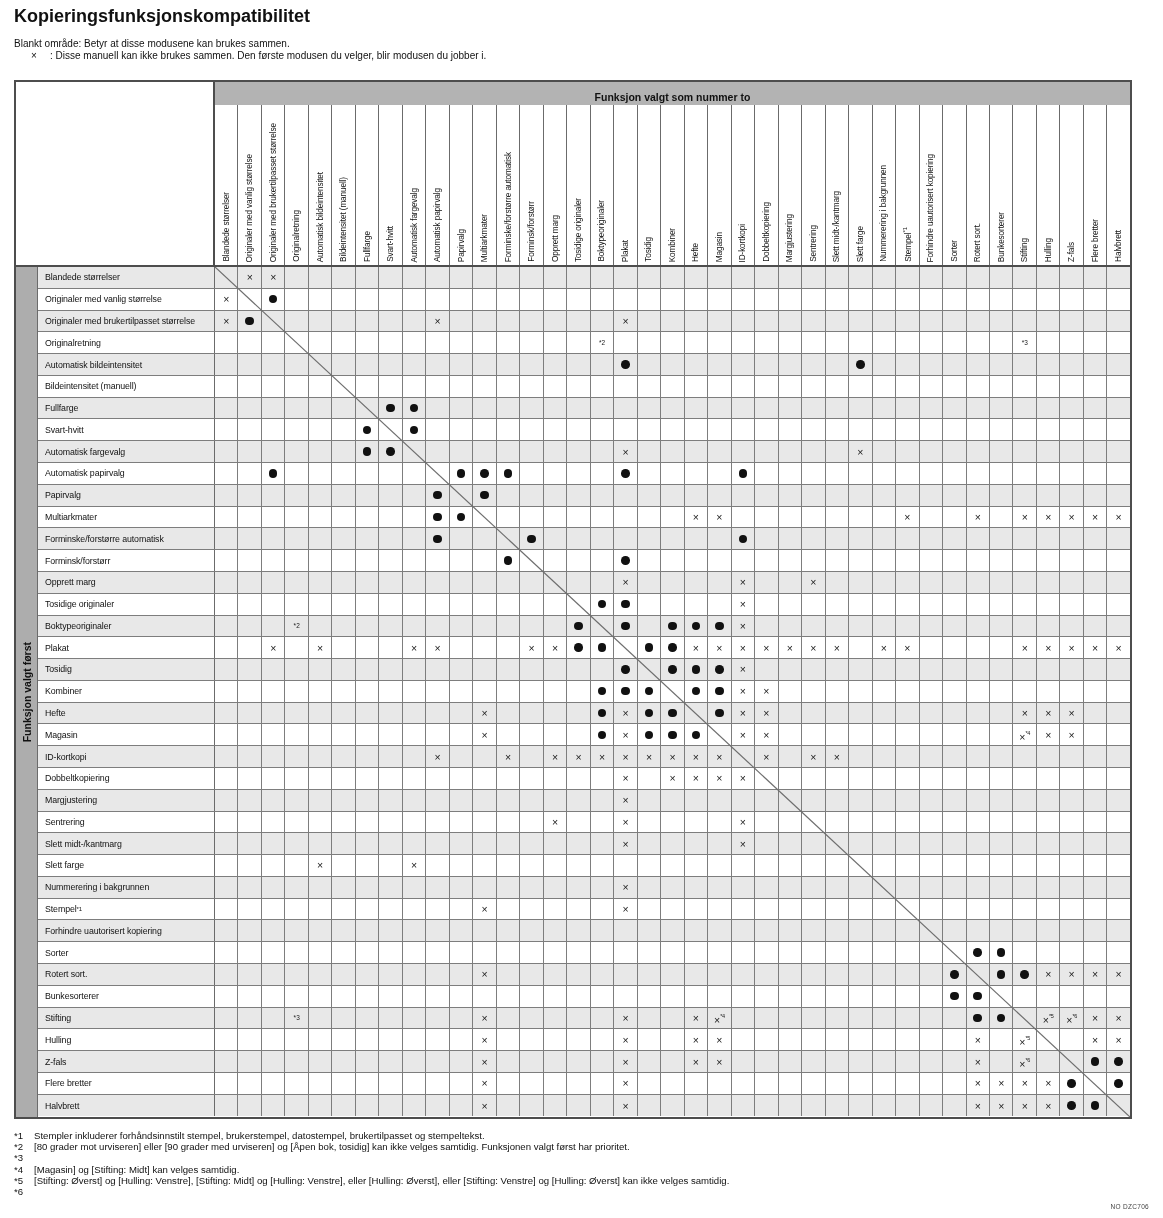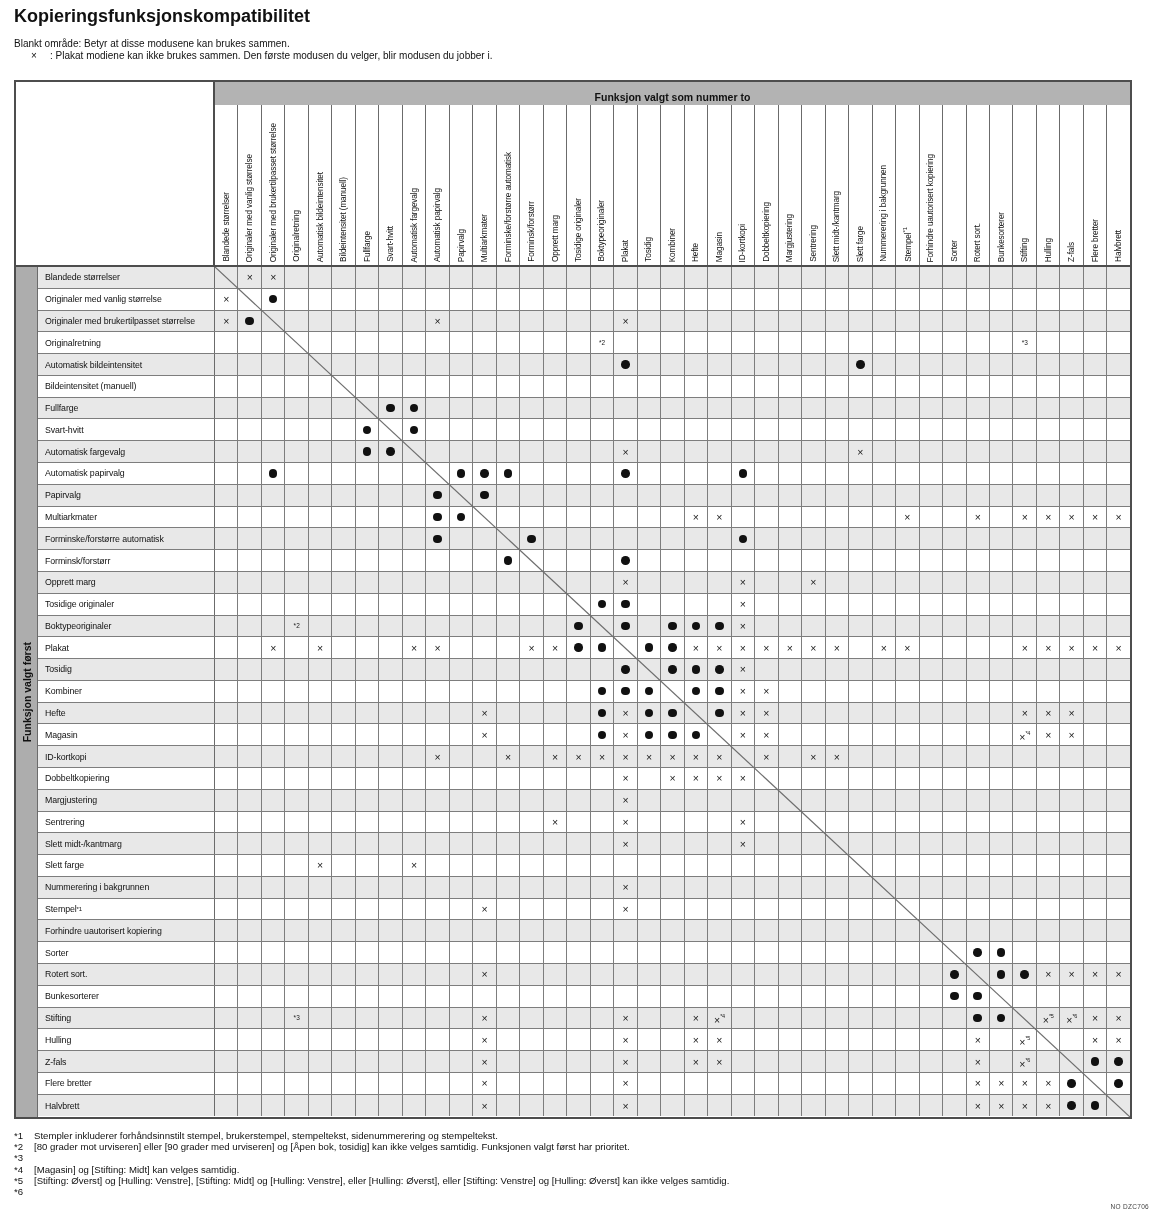--- a/index.html
+++ b/index.html
@@ -41,21 +41,21 @@
 <body>
 
 <div class="title">Kopieringsfunksjonskompatibilitet</div>
 
 <div class="legend">
   <div class="legend-row">
     <span>Blankt område: Betyr at disse modusene kan brukes sammen.</span>
   </div>
   <div class="legend-row">
     <span class="legend-sym">×</span>
-    <span>: Plakat modiene kan ikke brukes sammen. Den første modusen du velger, blir modusen du jobber i.</span>
+    <span>: Disse manuell kan ikke brukes sammen. Den første modusen du velger, blir modusen du jobber i.</span>
   </div>
 </div>
 
 <div class="tbl">
   <div class="corner"></div>
   <div class="colaxis">Funksjon valgt som nummer to</div>
   <div class="colheads" id="colheads">
       <div class="colhead">
         <span>Blandede størrelser</span>
       </div>
@@ -2294,21 +2294,21 @@
       </div>
     </div>
   <svg class="diag" viewBox="0 0 915 850" preserveAspectRatio="none">
     <line x1="0" y1="0" x2="915" y2="850" stroke="#6e6e6e" stroke-width="1.2"></line>
   </svg>
 </div>
 
 <div class="footnotes" id="footnotes">
     <div class="fnrow">
       <span class="fnref">*1</span>
-      <span>Stempler inkluderer forhåndsinnstilt stempel, brukerstempel, stempeltekst, sidenummerering og stempeltekst.</span>
+      <span>Stempler inkluderer forhåndsinnstilt stempel, brukerstempel, datostempel, brukertilpasset og stempeltekst.</span>
     </div>
     <div class="fnrow">
       <span class="fnref">*2</span>
       <span>[80 grader mot urviseren] eller [90 grader med urviseren] og [Åpen bok, tosidig] kan ikke velges samtidig. Funksjonen valgt først har prioritet.</span>
     </div>
     <div class="fnrow">
       <span class="fnref">*3</span>
     </div>
     <div class="fnrow">
       <span class="fnref">*4</span>

